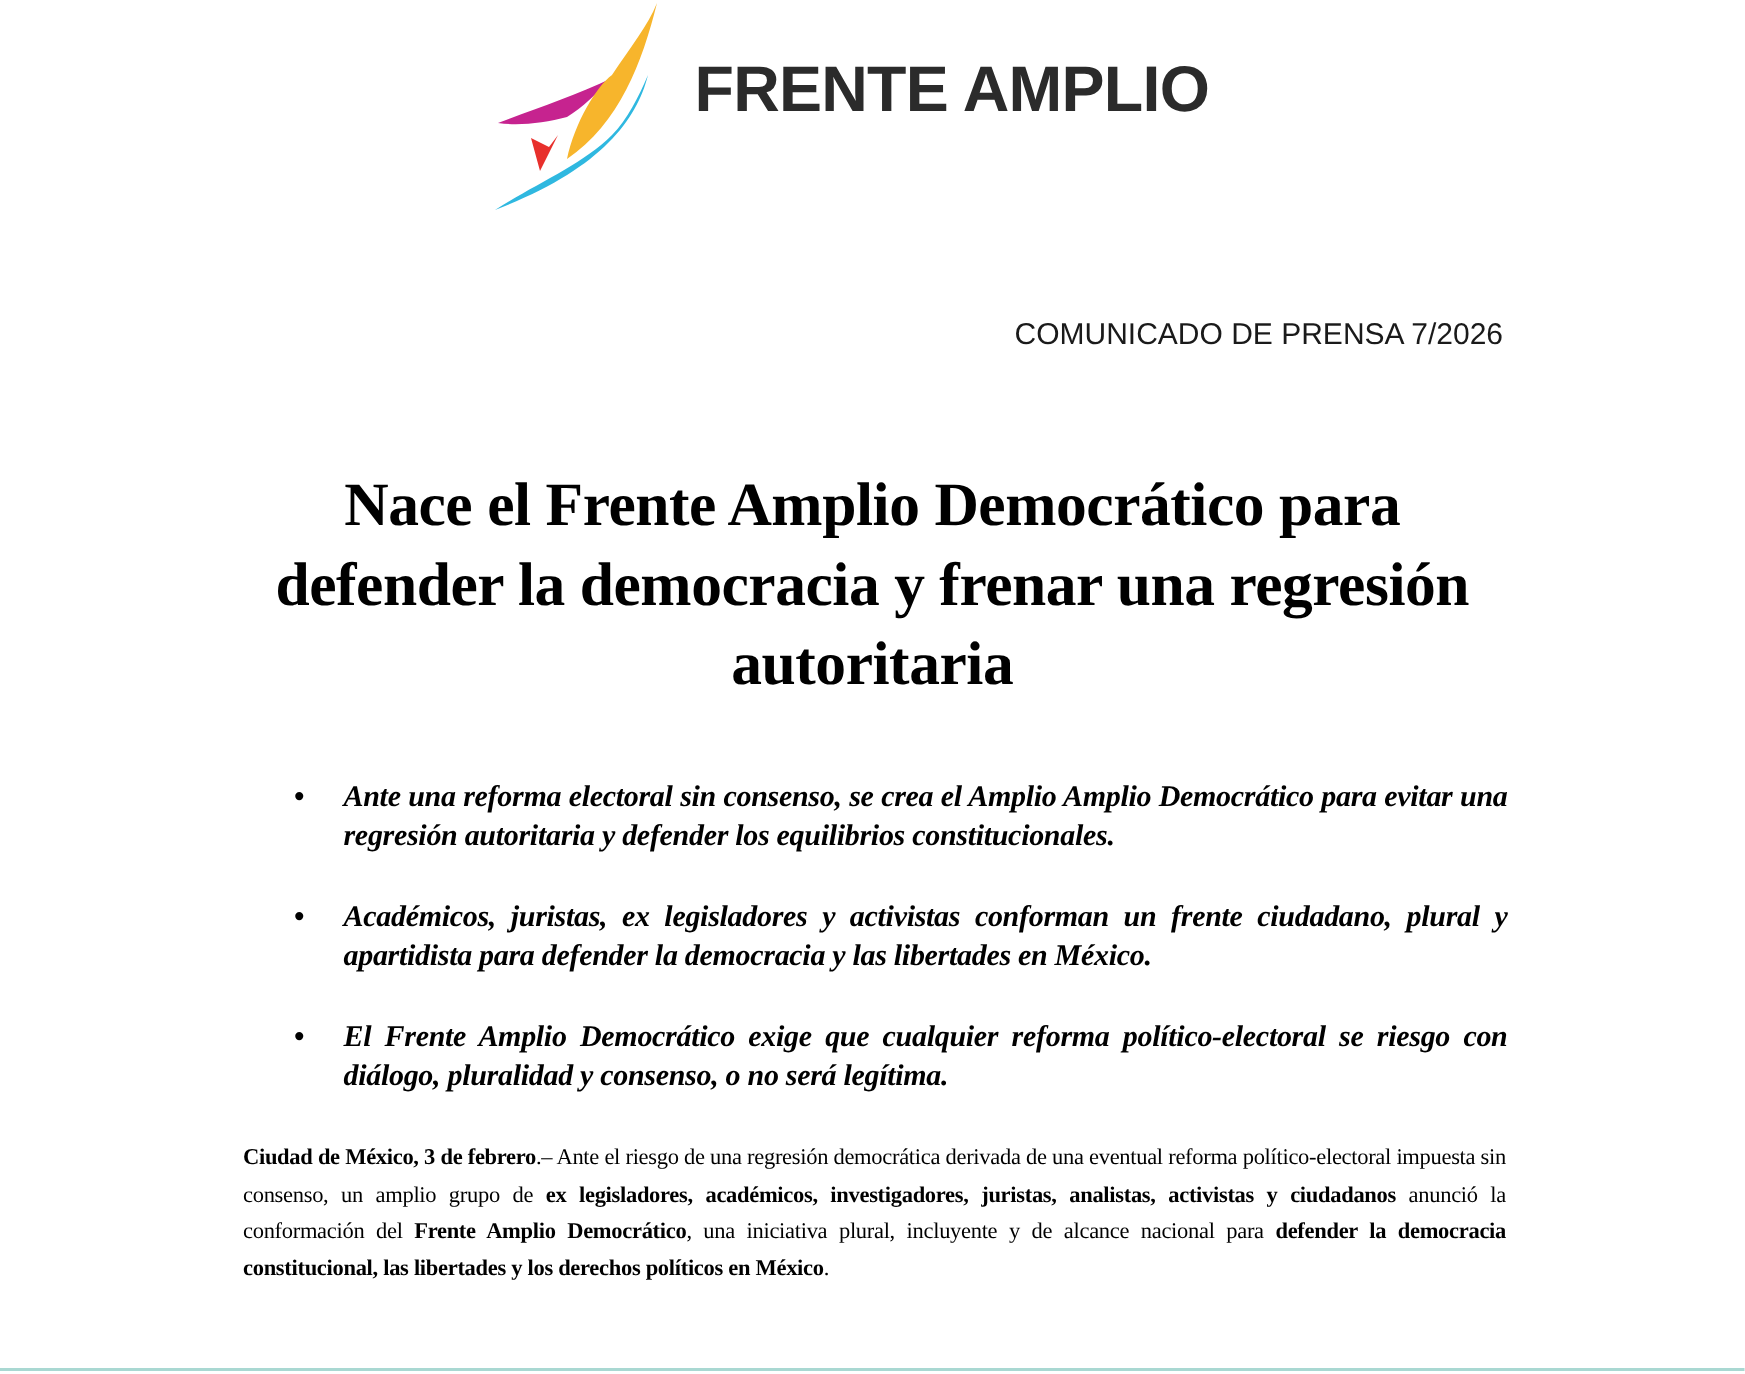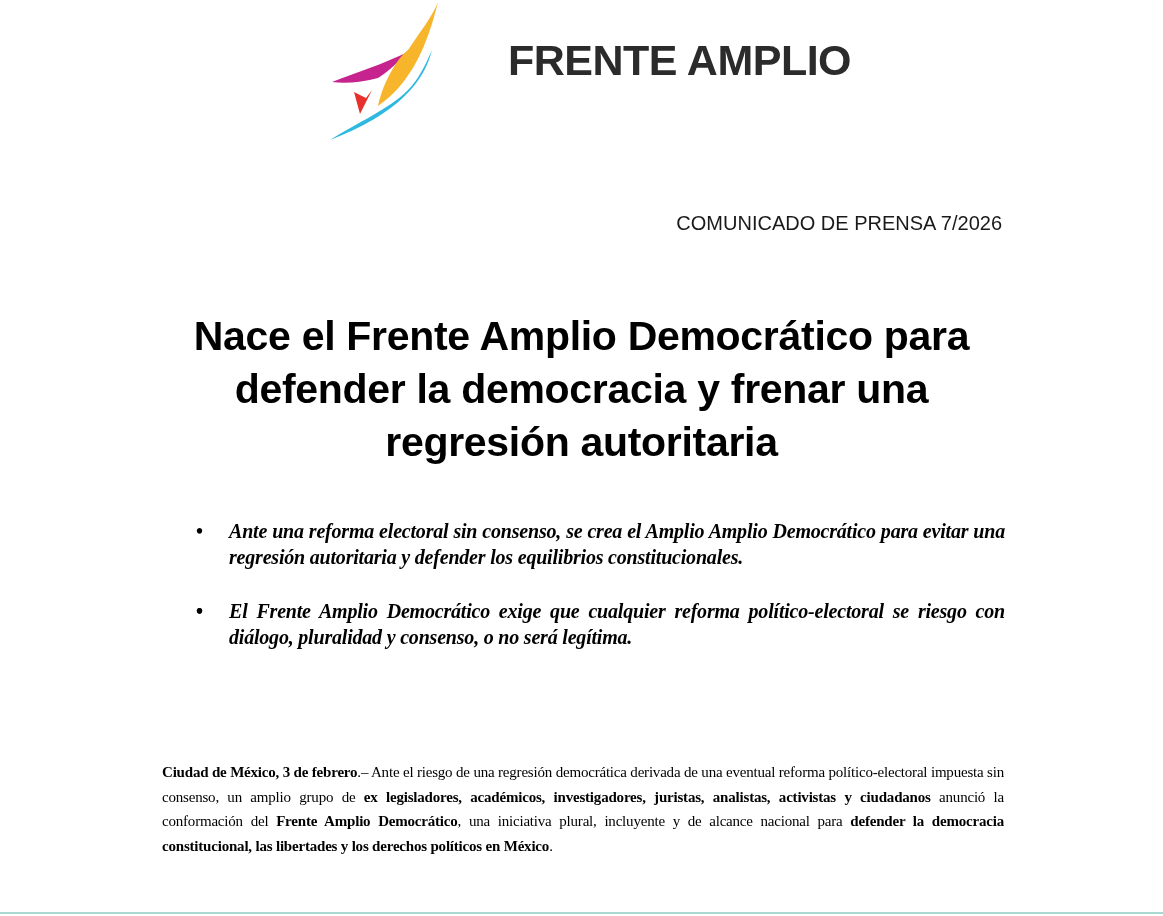--- a/index.html
+++ b/index.html
@@ -4,29 +4,29 @@
 <style>
   html, body { margin:0; padding:0; }
   body {
     width:1163px; height:916px; background:#ffffff; position:relative; overflow:hidden;
     font-family: "Liberation Serif", serif; color:#000;
   }
   .logo { position:absolute; left:328px; top:2px; width:114px; height:140px; }
   .logo-text {
     position:absolute; left:463px; top:38px;
     font-family:"Liberation Sans", sans-serif; font-weight:bold;
-    font-size:43px; line-height:45px; color:#2b2b2b; letter-spacing:-0.5px;margin-left:45px;
+    font-size:43px; line-height:45px; color:#2b2b2b; letter-spacing:-0.5px;
   }
   .release-id {
     position:absolute; right:161px; top:212px;
     font-family:"Liberation Sans", sans-serif; font-size:20px; color:#1a1a1a;
   }
   .headline {
     position:absolute; left:160px; width:843px; top:310px; margin:0;
-    text-align:center; font-family:Liberation Sans, sans-serif; font-weight:bold;
+    text-align:center; font-family:Liberation Serif, serif; font-weight:bold;
     font-size:41px; line-height:53px; letter-spacing:-0.3px;
   }
   .bullets { position:absolute; left:190px; top:518px; width:815px; margin:0; padding:0; list-style:none; }
   .bullets li {
     position:relative; padding-left:39px; margin-bottom:28px;
     font-style:italic; font-weight:bold; font-size:20px; line-height:26px;
     text-align:justify; letter-spacing:-0.2px;
   }
   .bullet-dot { position:absolute; left:6px; top:0; font-style:normal; }
   .body-para {
@@ -50,19 +50,19 @@
 <div class="logo-text">
   <div>FRENTE AMPLIO</div>
 </div>
 
 <div class="release-id">COMUNICADO DE PRENSA 7/2026</div>
 
 <h1 class="headline">Nace el Frente Amplio Democrático para defender la democracia y frenar una regresión autoritaria</h1>
 
 <ul class="bullets">
   <li><span class="bullet-dot">•</span><span>Ante una reforma electoral sin consenso, se crea el Amplio Amplio Democrático para evitar una regresión autoritaria y defender los equilibrios constitucionales.</span></li>
-  <li><span class="bullet-dot">•</span></li>
+  <li><span class="bullet-dot">•</span><span>Académicos, juristas, ex legisladores y activistas conforman un frente ciudadano, plural y apartidista para defender la democracia y las libertades en México.</span></li>
   <li><span class="bullet-dot">•</span><span>El Frente Amplio Democrático exige que cualquier reforma político-electoral se riesgo con diálogo, pluralidad y consenso, o no será legítima.</span></li>
 </ul>
 
 <p class="body-para"><b>Ciudad de México, 3 de febrero</b><span>.– Ante el riesgo de una regresión democrática derivada de una eventual reforma político-electoral impuesta sin consenso, un amplio grupo de </span><b>ex legisladores, académicos, investigadores, juristas, analistas, activistas y ciudadanos</b><span> anunció la conformación del </span><b>Frente Amplio Democrático</b><span>, una iniciativa plural, incluyente y de alcance nacional para </span><b>defender la democracia constitucional, las libertades y los derechos políticos en México</b><span>.</span></p>
 
 <div class="bottom-line"></div>
 
 </body></html>

